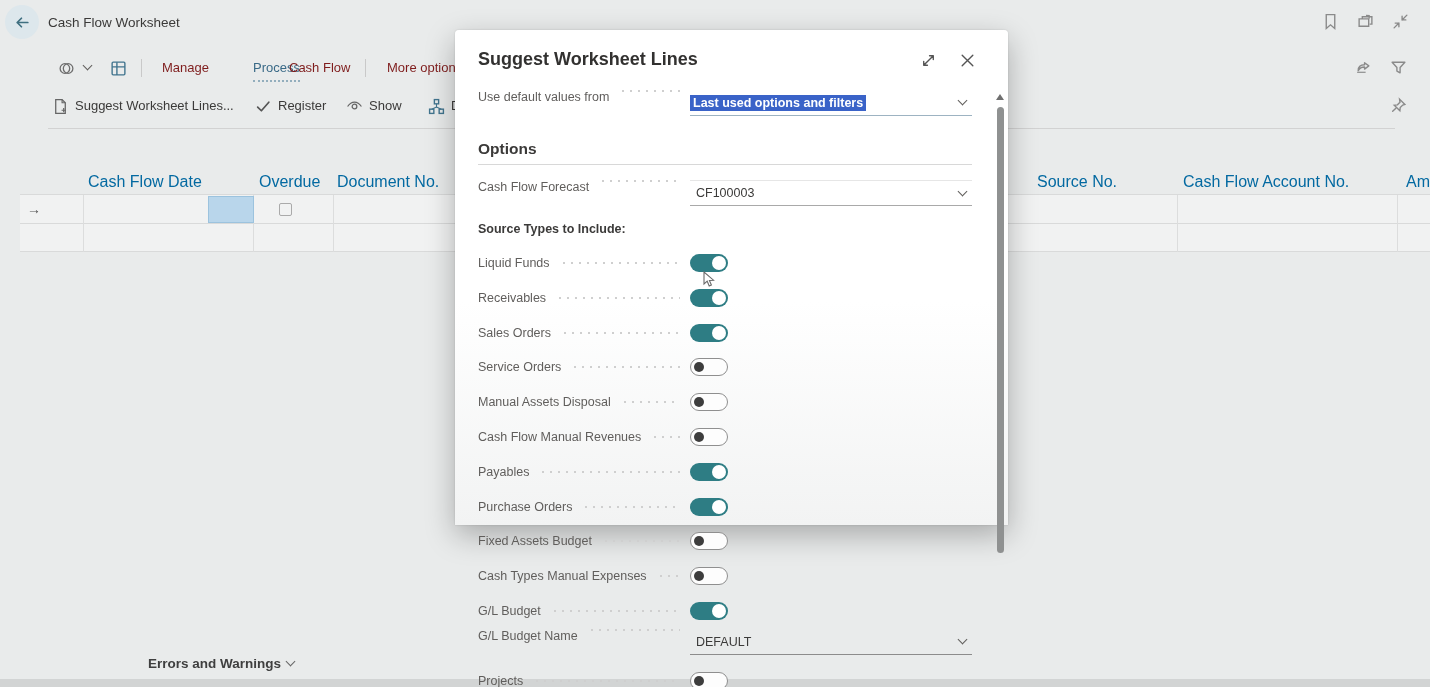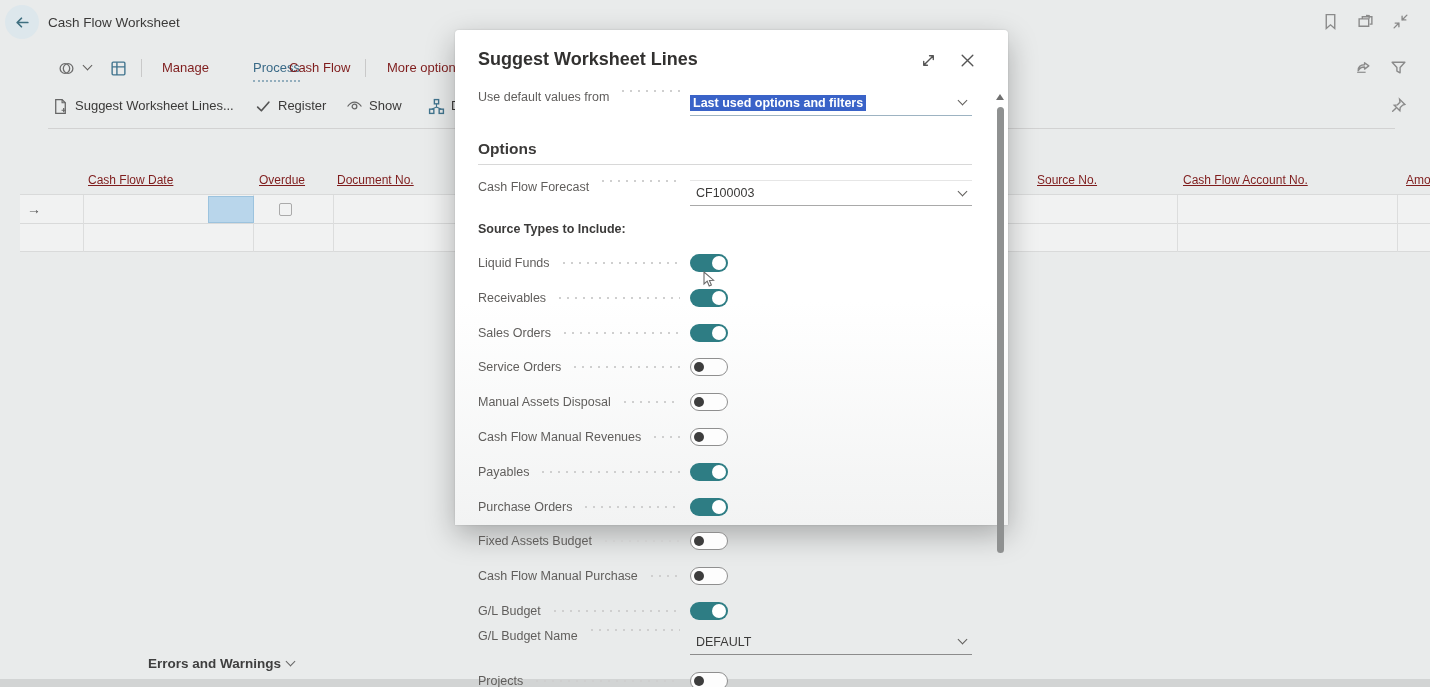--- a/index.html
+++ b/index.html
@@ -24,21 +24,21 @@
   .mi { color:#7f1d1d; cursor:pointer; line-height:22px; }
   .mi.active { color:#3a6a87; border-bottom:2px dotted #93aebd; padding-bottom:1px; }
   .vdiv { width:1px; height:18px; background:#c9c9c9; top:2px; }
 
   .actionbar { position:absolute; left:0; top:95px; height:22px; width:1430px; font-size:13px; }
   .actionbar > * { position:absolute; top:0; line-height:22px; }
   .act { display:flex; align-items:center; gap:6px; color:#3b3a39; cursor:pointer; }
   .toolbar-divider { position:absolute; left:48px; top:128px; width:1347px; height:1px; background:#d2d2d2; }
 
   
-  .col-head { position:absolute; top:173px; font-size:12px; color:#7f1d1d; white-space:nowrap;text-decoration:underline; }
+  .col-head { position:absolute; top:173px; font-size:16px; color:#0369a1; white-space:nowrap; }
   .grid-hline { position:absolute; height:1px; background:#d9dada; left:20px; width:1410px; }
   .grid-vline { position:absolute; top:195px; height:57px; width:1px; background:#dcdddd; }
   .trow { position:absolute; left:20px; width:1410px; height:28px; background:#f1f2f2; }
   .row-arrow { position:absolute; left:27px; top:201px; font-size:14px; color:#555; }
   .sel-cell { position:absolute; left:208px; top:196px; width:46px; height:27px; border:1px solid #9cc3de; }
   .overdue-box { position:absolute; left:279px; top:203px; width:13px; height:13px; border:1.5px solid #aaaaaa;
                  border-radius:2px; background:transparent; }
 
   
   .errors { position:absolute; left:148px; top:656px; font-size:13.5px; font-weight:700; color:#3f3f3f;
@@ -304,21 +304,21 @@
           </span>
     </div>
         <div class="trow-dlg" style="top: 494.4px;">
       <span class="flabel">Fixed Assets Budget</span>
       <span class="leader"></span>
       <span class="tslot">
             <span class="toggle off"></span>
           </span>
     </div>
         <div class="trow-dlg" style="top: 529.2px;">
-      <span class="flabel">Cash Flow Manual Purchase</span>
+      <span class="flabel">Cash Types Manual Expenses</span>
       <span class="leader"></span>
       <span class="tslot">
             <span class="toggle off"></span>
           </span>
     </div>
         <div class="trow-dlg" style="top: 564px;">
       <span class="flabel">G/L Budget</span>
       <span class="leader"></span>
       <span class="tslot">
             <span class="toggle on"></span>

